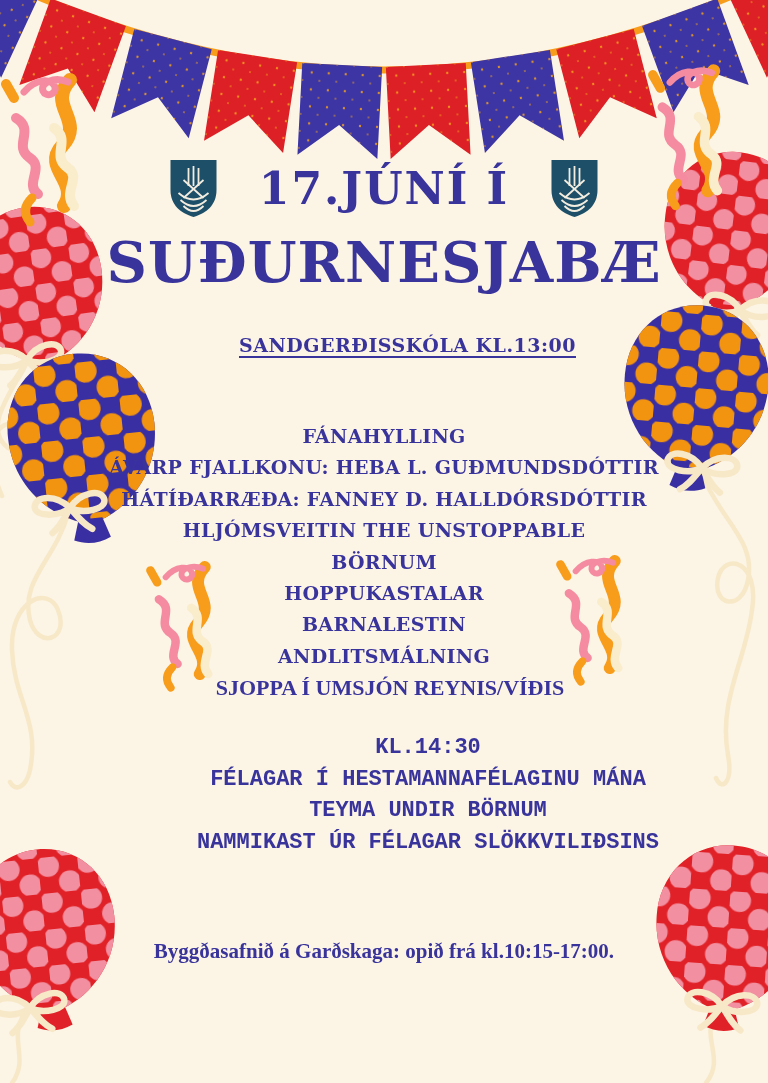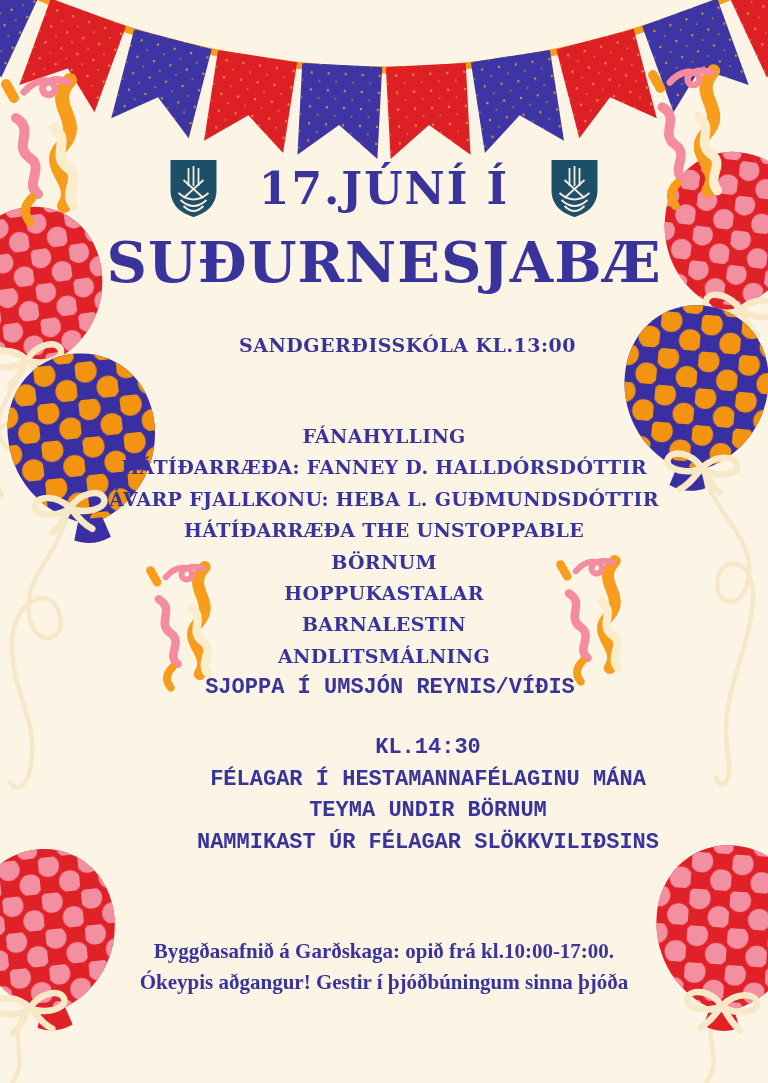--- a/index.html
+++ b/index.html
@@ -21,29 +21,30 @@
     font-size:44px;font-weight:600;letter-spacing:2px;line-height:1;
   }
   .title2{
     top:234px;
     font-size:56px;font-weight:600;letter-spacing:1px;line-height:1;
   }
   .intro{
     top:330px;font-size:19px;font-weight:700;letter-spacing:.5px;line-height:30px;
   }
   .intro .u{
+    text-decoration:underline;
     text-decoration-thickness:2px;
     text-underline-offset:4px;
     padding-left:47px;
   }
   .list1{
     top:421px;font-size:19px;font-weight:700;letter-spacing:.3px;line-height:31.4px;text-align:center;
   }
   .alt-font{
-    font-family:Liberation Mono, monospace;
+    font-family:Liberation Serif, serif;
     font-size:22px;letter-spacing:0;padding-left:12px;
   }
   .list2{
     top:732px;font-family:Liberation Mono, monospace;
     font-size:22px;font-weight:700;line-height:31.5px;margin-left:44px;
   }
   .footer{
     top:936px;font-family:"Liberation Serif", serif;
     font-size:21px;font-weight:700;line-height:31px;
   }
@@ -190,35 +191,34 @@
   </div>
 
   <div class="txt title2">SUÐURNESJABÆ</div>
 
   <div class="txt intro">
     <div class="u">SANDGERÐISSKÓLA KL.13:00</div>
   </div>
 
   <div class="txt list1">
     <div>FÁNAHYLLING</div>
+    <div>ÁVARP FJALLKONU: HEBA L. GUÐMUNDSDÓTTIR</div>
     <div>HÁTÍÐARRÆÐA: FANNEY D. HALLDÓRSDÓTTIR</div>
-    <div>ÁVARP FJALLKONU: HEBA L. GUÐMUNDSDÓTTIR</div>
-    <div>HÁTÍÐARRÆÐA THE UNSTOPPABLE</div>
+    <div>HLJÓMSVEITIN THE UNSTOPPABLE</div>
     <div>BÖRNUM</div>
     <div>HOPPUKASTALAR</div>
     <div>BARNALESTIN</div>
     <div>ANDLITSMÁLNING</div>
     <div class="alt-font">SJOPPA Í UMSJÓN REYNIS/VÍÐIS</div>
   </div>
 
   <div class="txt list2">
     <div>KL.14:30</div>
     <div>FÉLAGAR Í HESTAMANNAFÉLAGINU MÁNA</div>
     <div>TEYMA UNDIR BÖRNUM</div>
     <div>NAMMIKAST ÚR FÉLAGAR SLÖKKVILIÐSINS</div>
   </div>
 
   <div class="txt footer">
-    <div>Byggðasafnið á Garðskaga: opið frá kl.10:00-17:00.</div>
-    <div>Ókeypis aðgangur! Gestir í þjóðbúningum sinna þjóða</div>
+    <div>Byggðasafnið á Garðskaga: opið frá kl.10:15-17:00.</div>
   </div>
 
 </div>
 
 </body></html>

